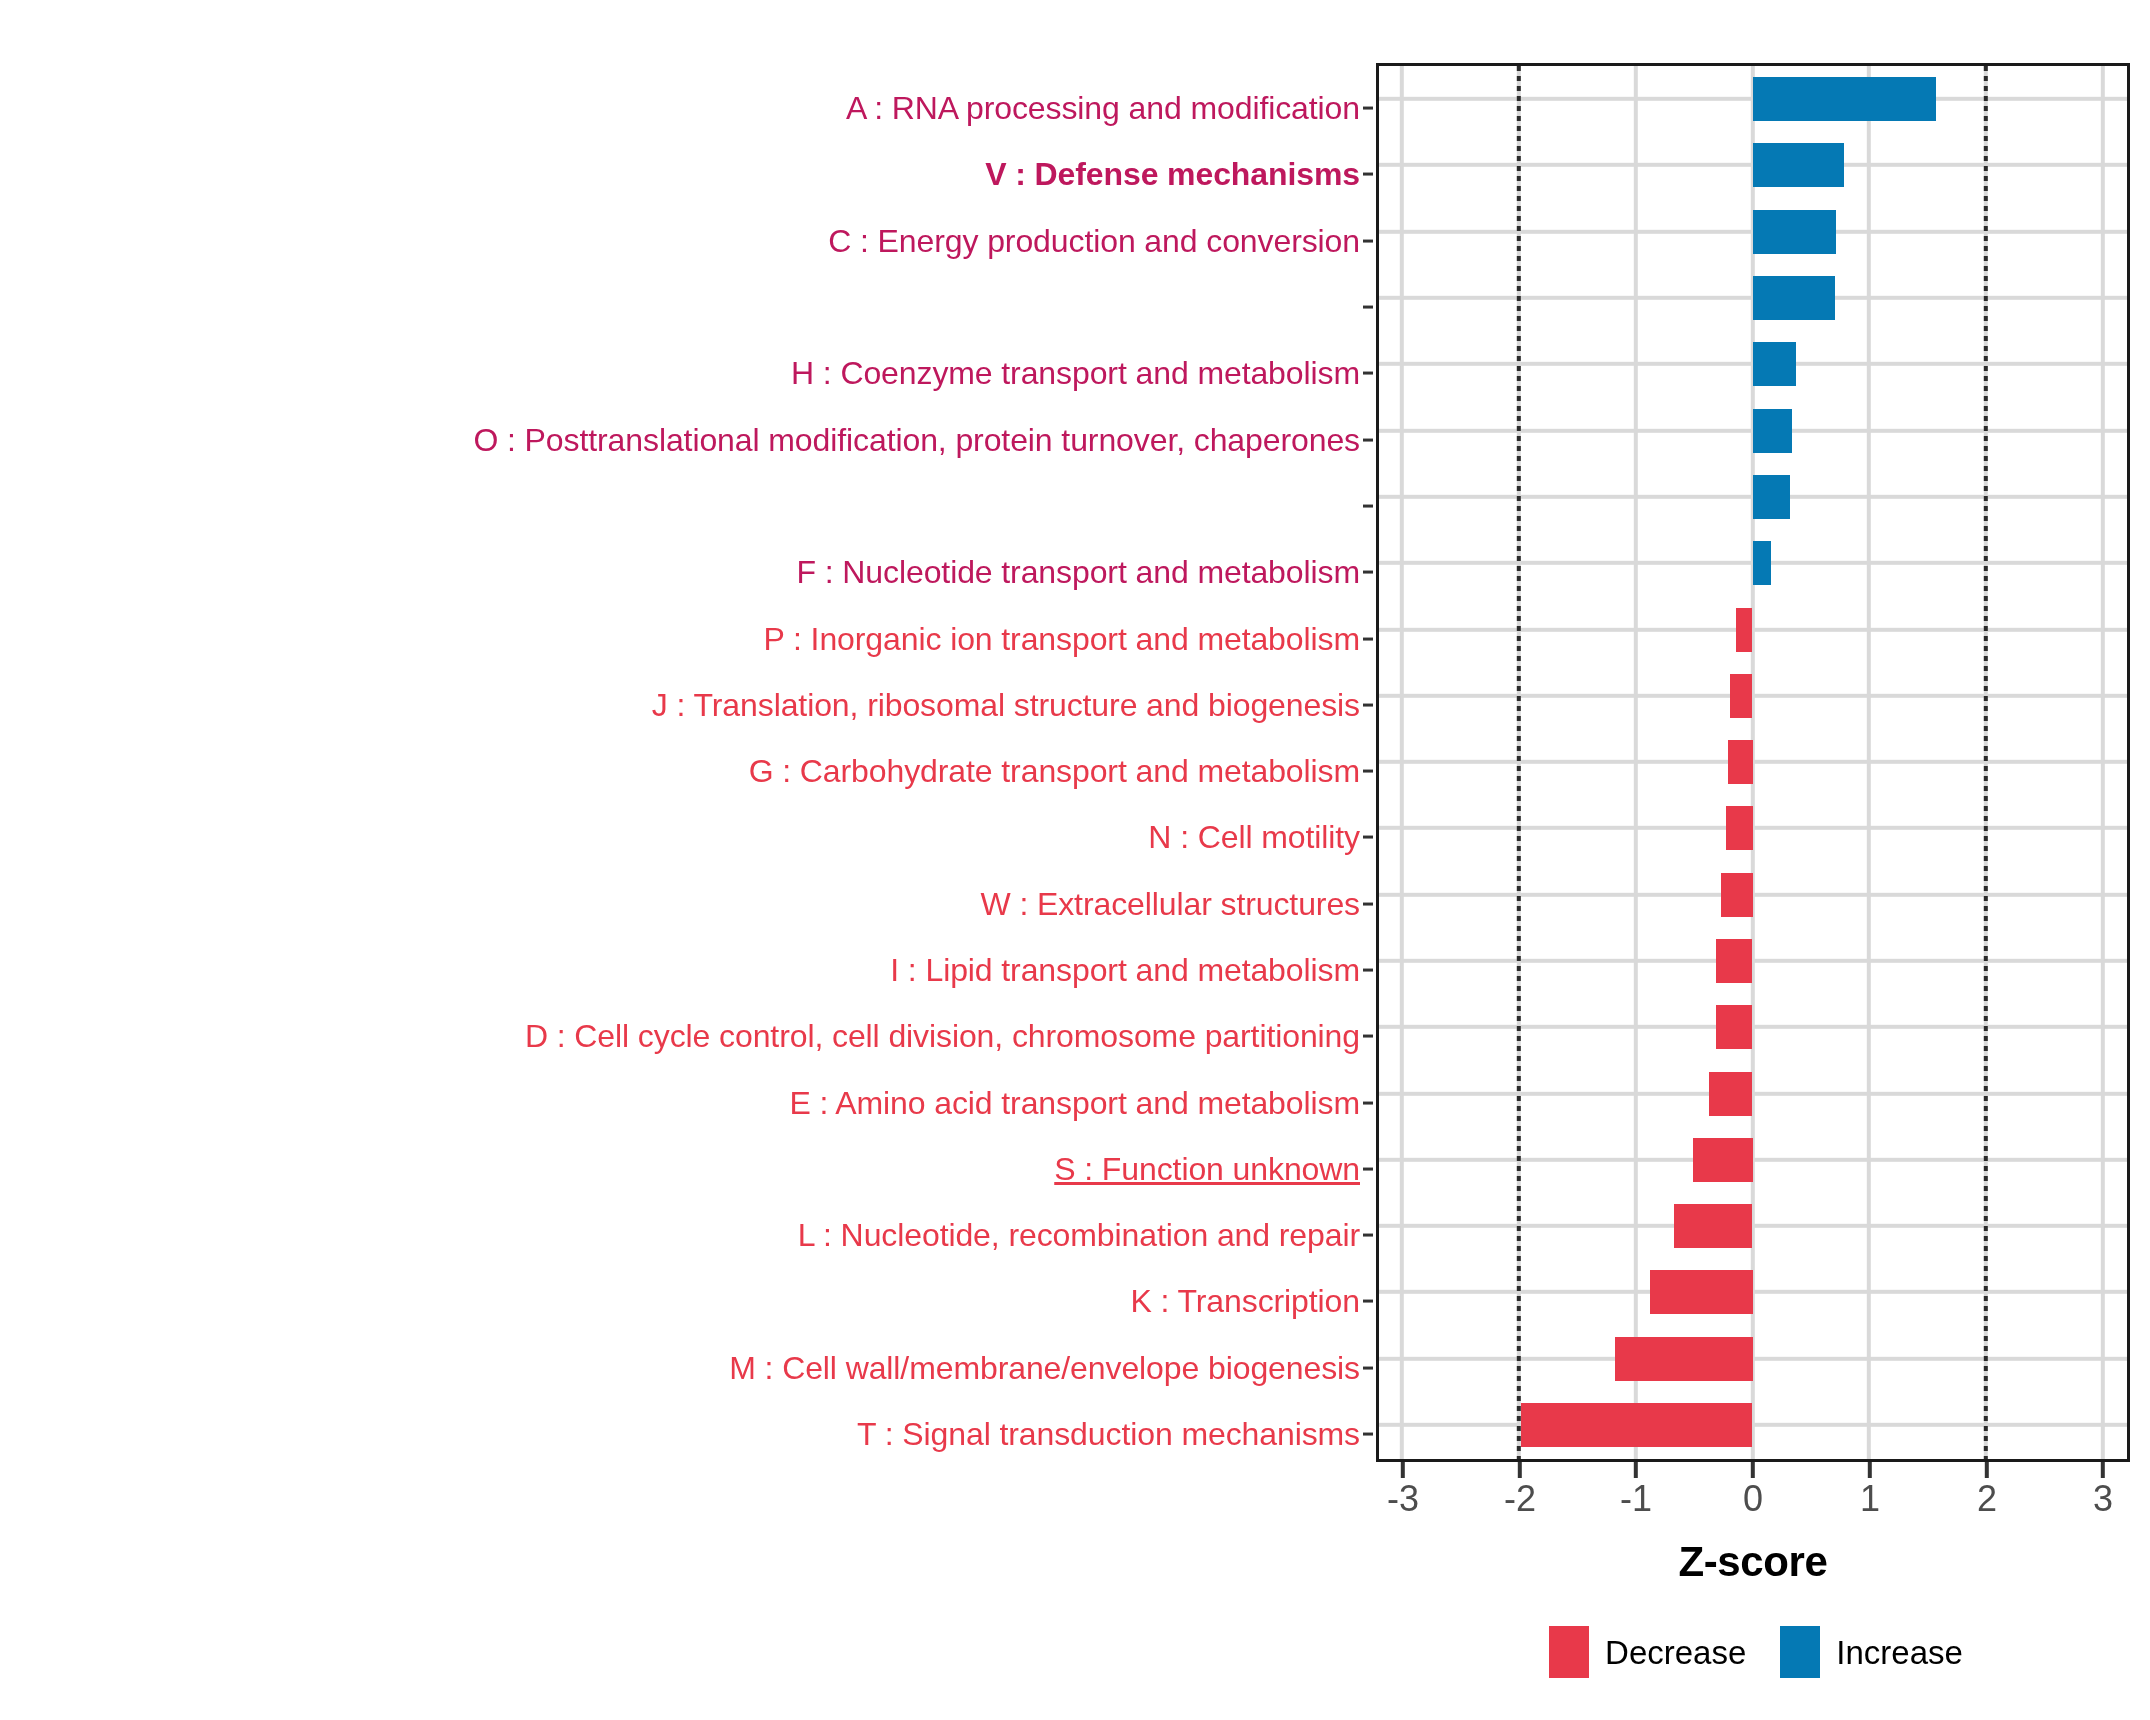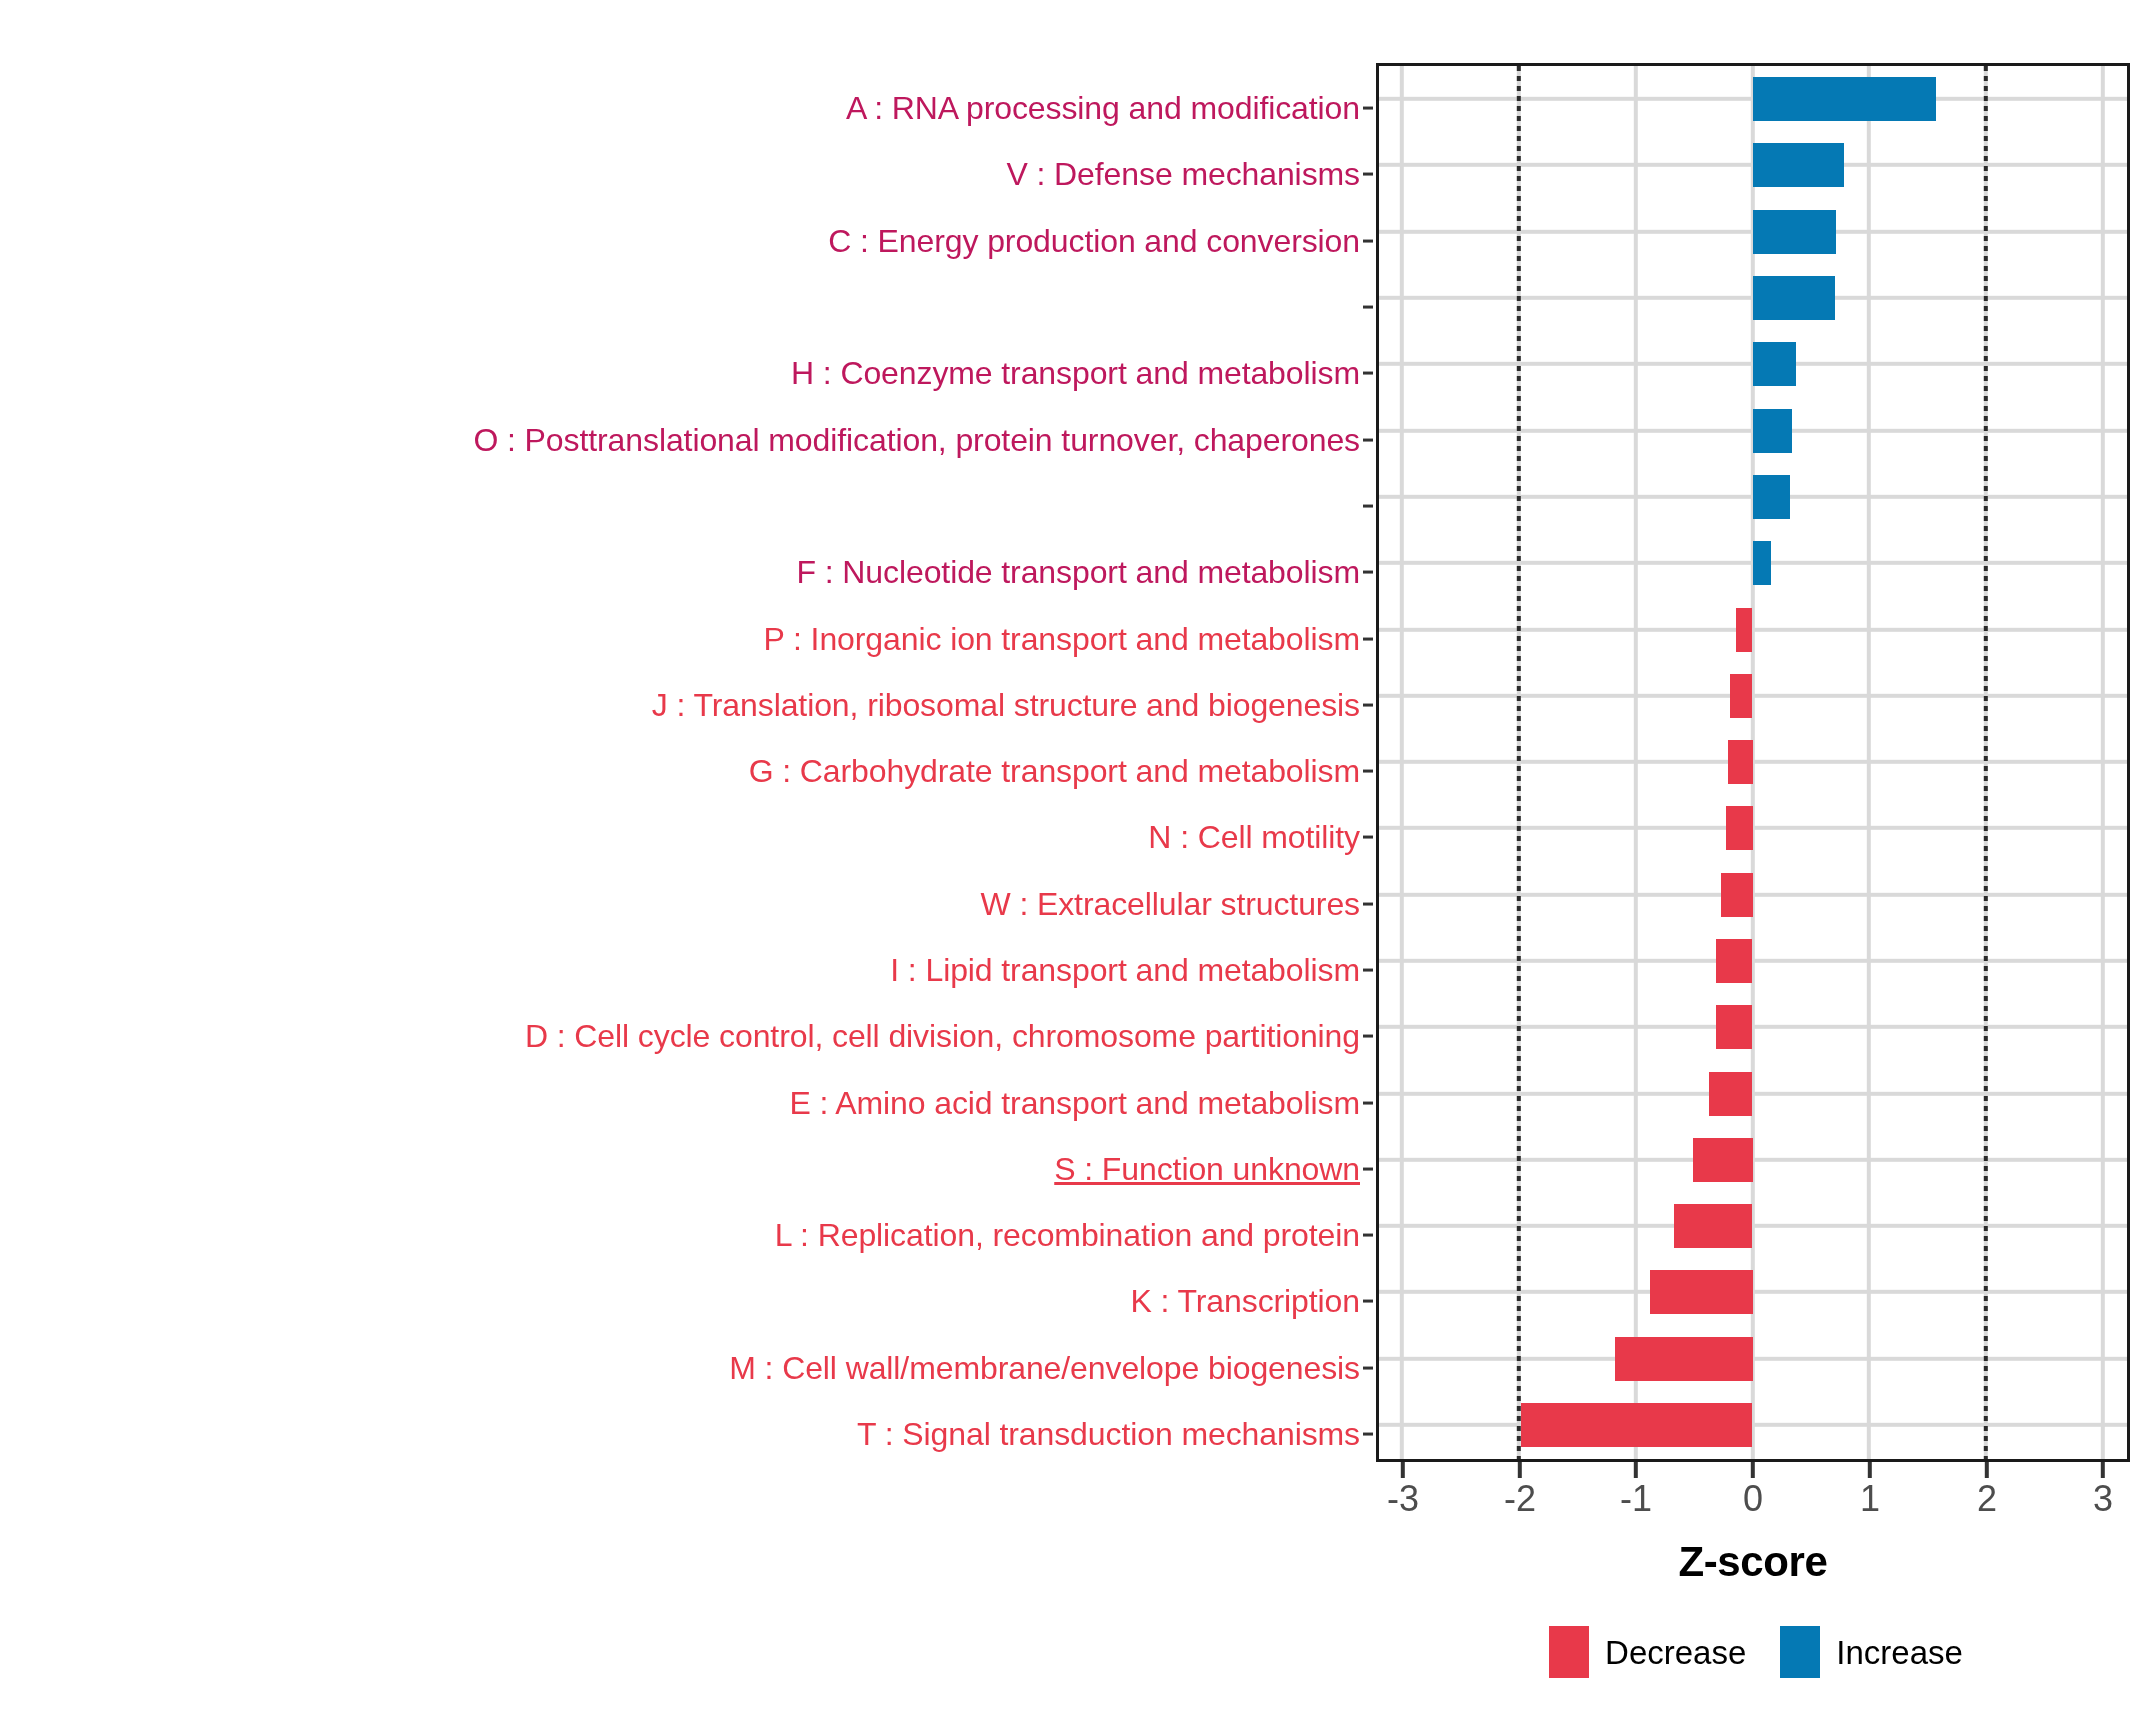--- a/index.html
+++ b/index.html
@@ -166,21 +166,21 @@
   }
 </style>
 </head>
 <body>
 
 <div id="root">
 
   <div id="label-column">
       <div class="row-label inc" style="top: 33px;">A : RNA processing and modification</div>
       <div class="row-tick" style="top: 33px;"></div>
-      <div class="row-label inc" style="top: 99px;">V : Defense mechanisms</div>
+      <div class="row-label inc" style="top: 99px; font-weight: bold;">V : Defense mechanisms</div>
       <div class="row-tick" style="top: 99px;"></div>
       <div class="row-label inc" style="top: 166px;">C : Energy production and conversion</div>
       <div class="row-tick" style="top: 166px;"></div>
       <div class="row-tick" style="top: 232px;"></div>
       <div class="row-label inc" style="top: 298px;">H : Coenzyme transport and metabolism</div>
       <div class="row-tick" style="top: 298px;"></div>
       <div class="row-label inc" style="top: 365px;">O : Posttranslational modification, protein turnover, chaperones</div>
       <div class="row-tick" style="top: 365px;"></div>
       <div class="row-tick" style="top: 431px;"></div>
       <div class="row-label inc" style="top: 497px;">F : Nucleotide transport and metabolism</div>
@@ -196,21 +196,21 @@
       <div class="row-label dec" style="top: 829px;">W : Extracellular structures</div>
       <div class="row-tick" style="top: 829px;"></div>
       <div class="row-label dec" style="top: 895px;">I : Lipid transport and metabolism</div>
       <div class="row-tick" style="top: 895px;"></div>
       <div class="row-label dec" style="top: 961px; text-align: center;">D : Cell cycle control, cell division, chromosome partitioning</div>
       <div class="row-tick" style="top: 961px;"></div>
       <div class="row-label dec" style="top: 1028px;">E : Amino acid transport and metabolism</div>
       <div class="row-tick" style="top: 1028px;"></div>
       <div class="row-label dec" style="top: 1094px; text-decoration: underline;">S : Function unknown</div>
       <div class="row-tick" style="top: 1094px;"></div>
-      <div class="row-label dec" style="top: 1160px;">L : Replication, recombination and protein</div>
+      <div class="row-label dec" style="top: 1160px;">L : Nucleotide, recombination and repair</div>
       <div class="row-tick" style="top: 1160px;"></div>
       <div class="row-label dec" style="top: 1226px;">K : Transcription</div>
       <div class="row-tick" style="top: 1226px;"></div>
       <div class="row-label dec" style="top: 1293px;">M : Cell wall/membrane/envelope biogenesis</div>
       <div class="row-tick" style="top: 1293px;"></div>
       <div class="row-label dec" style="top: 1359px;">T : Signal transduction mechanisms</div>
       <div class="row-tick" style="top: 1359px;"></div>
     </div>
 
   <div id="plot-panel">

